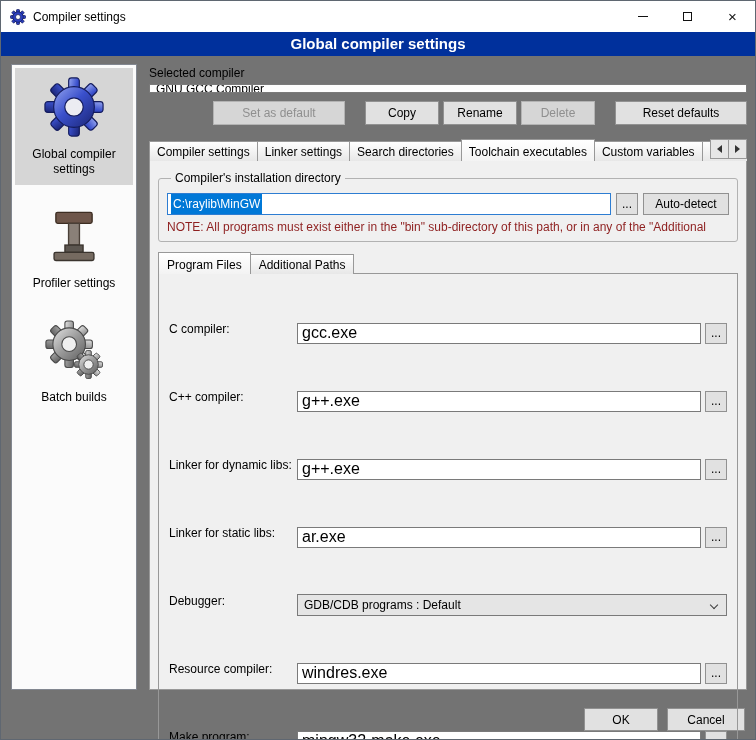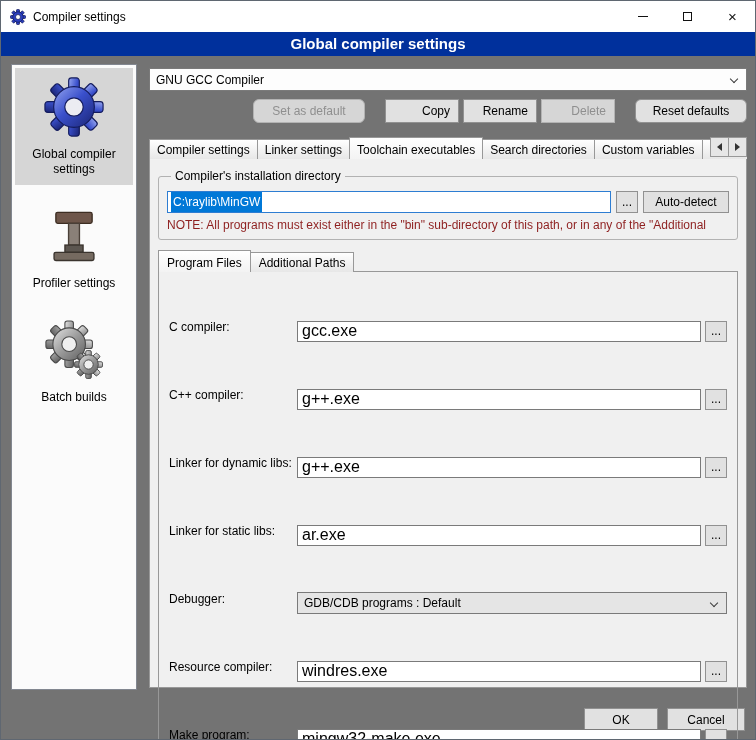--- a/index.html
+++ b/index.html
@@ -36,21 +36,21 @@
   .sec-label { margin-top:2px; height:15px; }
 
   
   .combo { margin-top:4px; height:23px; border:1px solid #7a7a7a; background:#fdfdfd; display:flex; align-items:center; padding:0 20px 0 6px; position:relative; white-space:nowrap; overflow:hidden; }
   .chev { position:absolute; right:9px; top:7px; width:6px; height:6px; border-right:1.6px solid #3c3c3c; border-bottom:1.6px solid #3c3c3c; transform:rotate(45deg); }
 
   
   .btn { height:24px; background:#e1e1e1; border:1px solid #919191; font-family:inherit; font-size:12px; color:#000; padding:0 8px; }
   .btn:disabled { background:#d6d6d6; border-color:#b3b3b3; color:#8f8f8f; }
   .btn-row { margin-top:8px; display:flex; justify-content:flex-end; gap:4px; }
-  .w110 { width:112px;border-radius:6px; } .w74 { width:74px;text-align:right; }
+  .w110 { width:132px; } .w74 { width:74px; }
   .gap-after { margin-right:16px; } .gap-before { margin-left:16px; }
 
   
   .tabstrip { margin-top:14px; height:22px; position:relative; z-index:3; display:flex; }
   .tabs { display:flex; align-items:flex-end; overflow:hidden; flex:1; padding-right:40px; }
   .tab { border:1px solid #989898; border-bottom:none; background:linear-gradient(#ffffff,#e7e7e7); padding:3px 7px; height:20px; white-space:nowrap; margin-right:-1px; }
   .tab.active { background:linear-gradient(#ffffff,#f3f3f3); height:22px; padding-top:5px; position:relative; z-index:4; }
   .tab-arrows { position:absolute; right:0; top:0; display:flex; }
   .tab-arrow { width:19px; height:20px; background:#e6e6e6; border:1px solid #989898; display:flex; align-items:center; justify-content:center; margin-left:-1px; }
   .arrow-left { width:0; height:0; border-top:4px solid transparent; border-bottom:4px solid transparent; border-right:5px solid #333; }
@@ -181,40 +181,41 @@
               <circle r="21"></circle>
             </g>
             <circle r="10" fill="#efefef" stroke="#4a4a4a" stroke-width="2"></circle>
           </g>
         </svg>
         <span class="side-label">Batch builds</span>
       </div>
     </div>
 
     <div class="main">
+      <div class="sec-label">Selected compiler</div>
 
       <div class="combo">
         <span>GNU GCC Compiler</span>
         <span class="chev"></span>
       </div>
 
       <div class="btn-row">
         <button class="btn w110 gap-after" disabled="">Set as default</button>
         <button class="btn w74">Copy</button>
         <button class="btn w74">Rename</button>
         <button class="btn w74" disabled="">Delete</button>
         <button class="btn w110 gap-before">Reset defaults</button>
       </div>
 
       <div class="tabstrip">
         <div class="tabs">
           <div class="tab">Compiler settings</div>
           <div class="tab">Linker settings</div>
+          <div class="tab">Search directories</div>
           <div class="tab active">Toolchain executables</div>
-          <div class="tab">Search directories</div>
           <div class="tab">Custom variables</div>
           <div class="tab">Build options</div>
         </div>
         <div class="tab-arrows">
           <div class="tab-arrow">
               <span class="arrow-left"></span>
             </div>
           <div class="tab-arrow">
               <span class="arrow-right"></span>
             </div>

